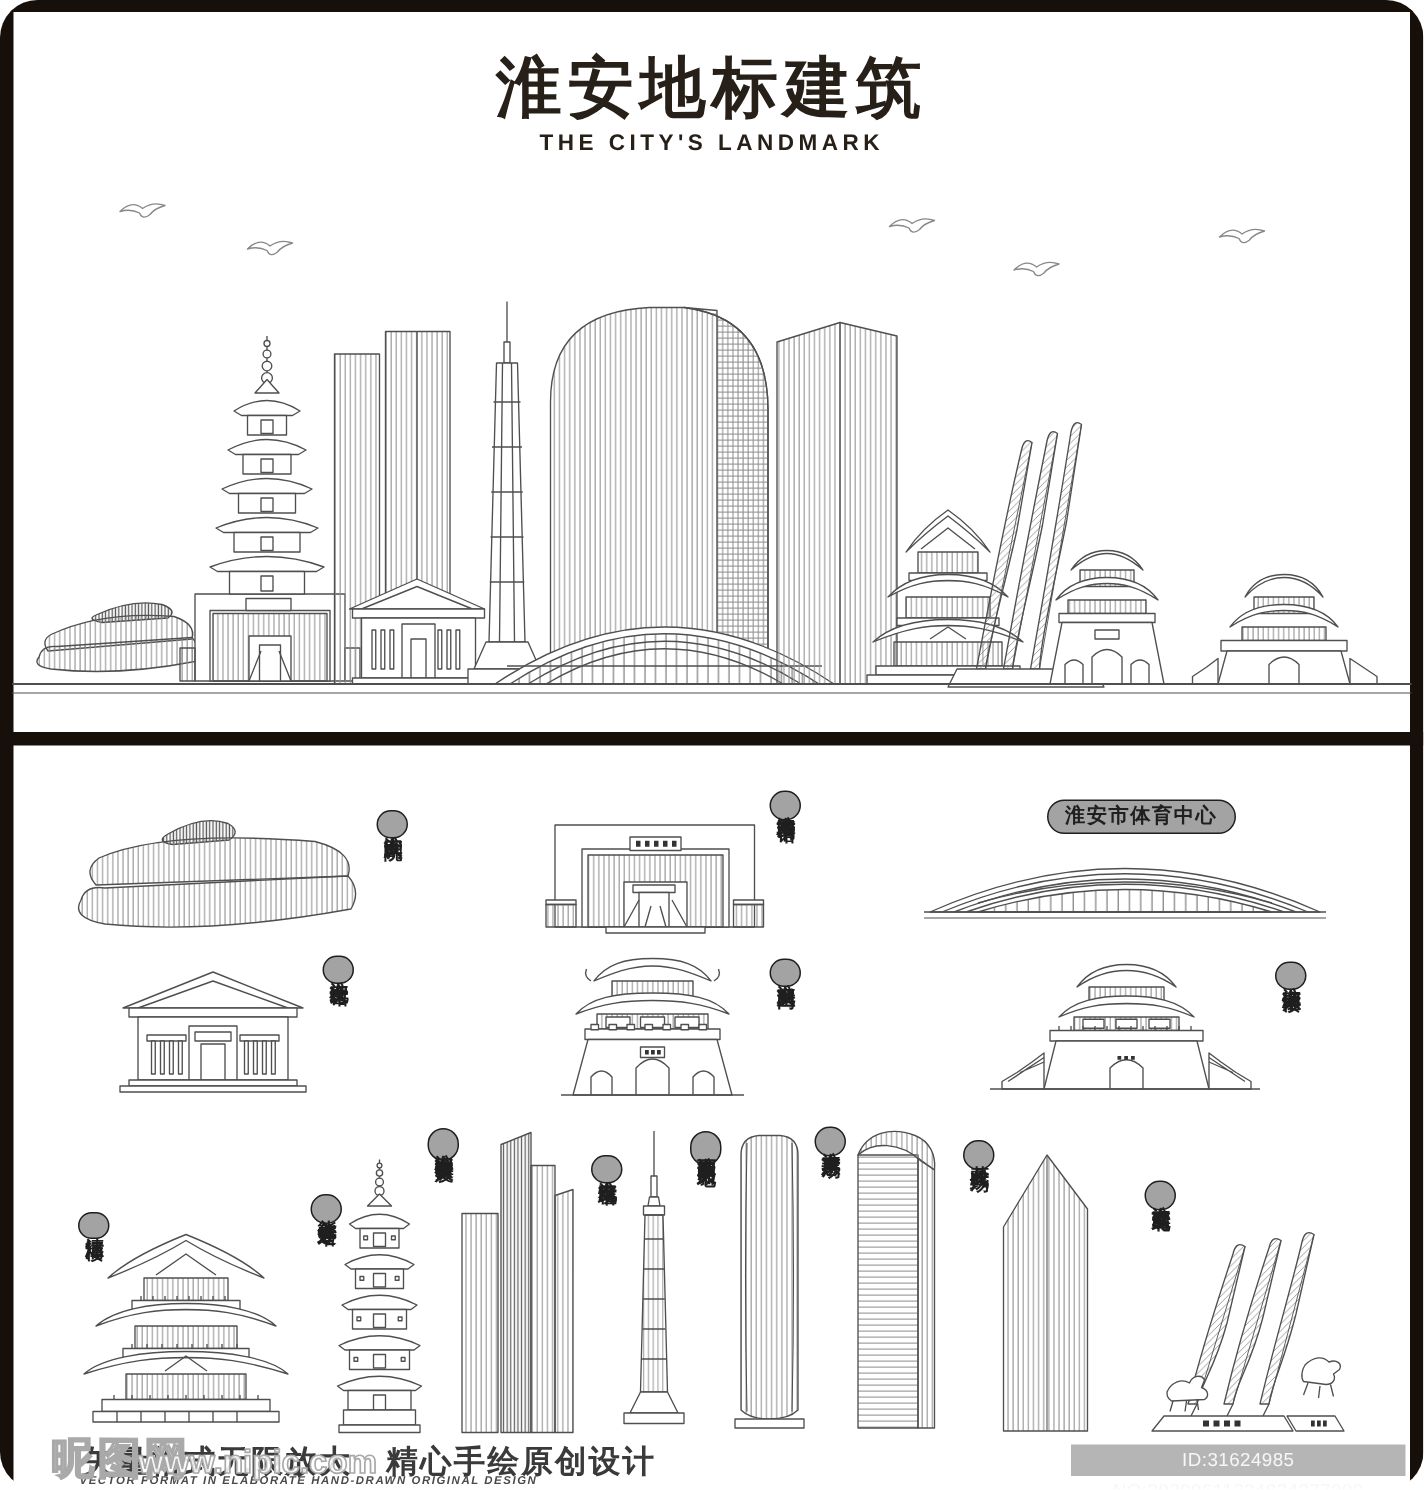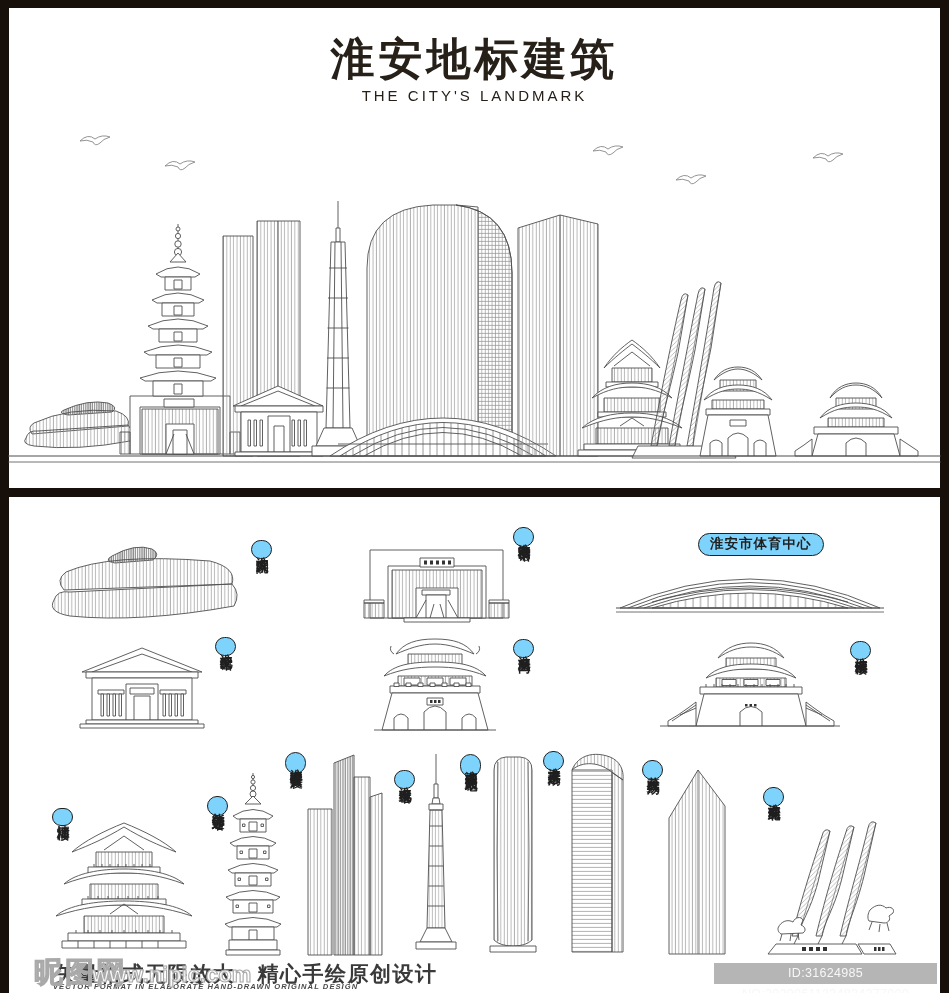--- a/index.html
+++ b/index.html
@@ -1,27 +1,27 @@
 <!DOCTYPE html>
 <html><head>
 <meta charset="utf-8">
 <style>
   html,body{margin:0;padding:0;background:#ffffff;}
   #poster{position:relative;width:949px;height:993px;background:#fff;overflow:hidden;
-          font-family:"Liberation Sans","DejaVu Sans",sans-serif;}
+          font-family:"Liberation Sans","DejaVu Sans",sans-serif;border-radius:25px;}
   .framebar{position:absolute;background:#160f0a;}
   #frame-top{left:0;top:0;width:949px;height:8px;}
   #frame-left{left:0;top:0;width:9px;height:993px;}
   #frame-right{left:940px;top:0;width:9px;height:993px;}
   #frame-divider{left:0;top:488px;width:949px;height:9px;}
   .title-wrap{position:absolute;left:0;top:36px;width:949px;text-align:center;color:#262019;}
   .title{font-size:44px;font-weight:800;letter-spacing:4px;line-height:1.05;}
-  .subtitle{margin-top:5px;font-size:15px;font-weight:400;letter-spacing:3px;color:#262019;}
+  .subtitle{margin-top:5px;font-size:15px;font-weight:700;letter-spacing:3px;color:#262019;}
   svg.art{position:absolute;overflow:visible;}
-  .pill{position:absolute;border:1.6px solid #1f1f1f;background:#7dd3fc;border-radius:14px;
+  .pill{position:absolute;border:1.6px solid #1f1f1f;background:#a3a3a3;border-radius:14px;
         color:#1f1f1f;font-weight:bold;z-index:5;}
   .pill.v{writing-mode:vertical-rl;text-orientation:upright;padding:6px 3px;font-size:12.5px;
         letter-spacing:1px;line-height:1.05;}
   .pill.h{padding:2px 11px;font-size:13.5px;letter-spacing:1px;line-height:1.25;}
   .slogan{position:absolute;left:55px;top:960px;font-size:21px;font-weight:700;
         letter-spacing:1.5px;color:#3a3a3a;z-index:6;white-space:nowrap;}
   .tagline{position:absolute;left:53px;top:982px;font-size:7.6px;font-weight:600;
         letter-spacing:1.05px;color:#4a4a4a;z-index:6;white-space:nowrap;font-style:italic;}
   .wm{position:absolute;font-weight:800;color:rgba(255,255,255,0.88);
       -webkit-text-stroke:1.1px #a9a9a9;z-index:7;white-space:nowrap;}

